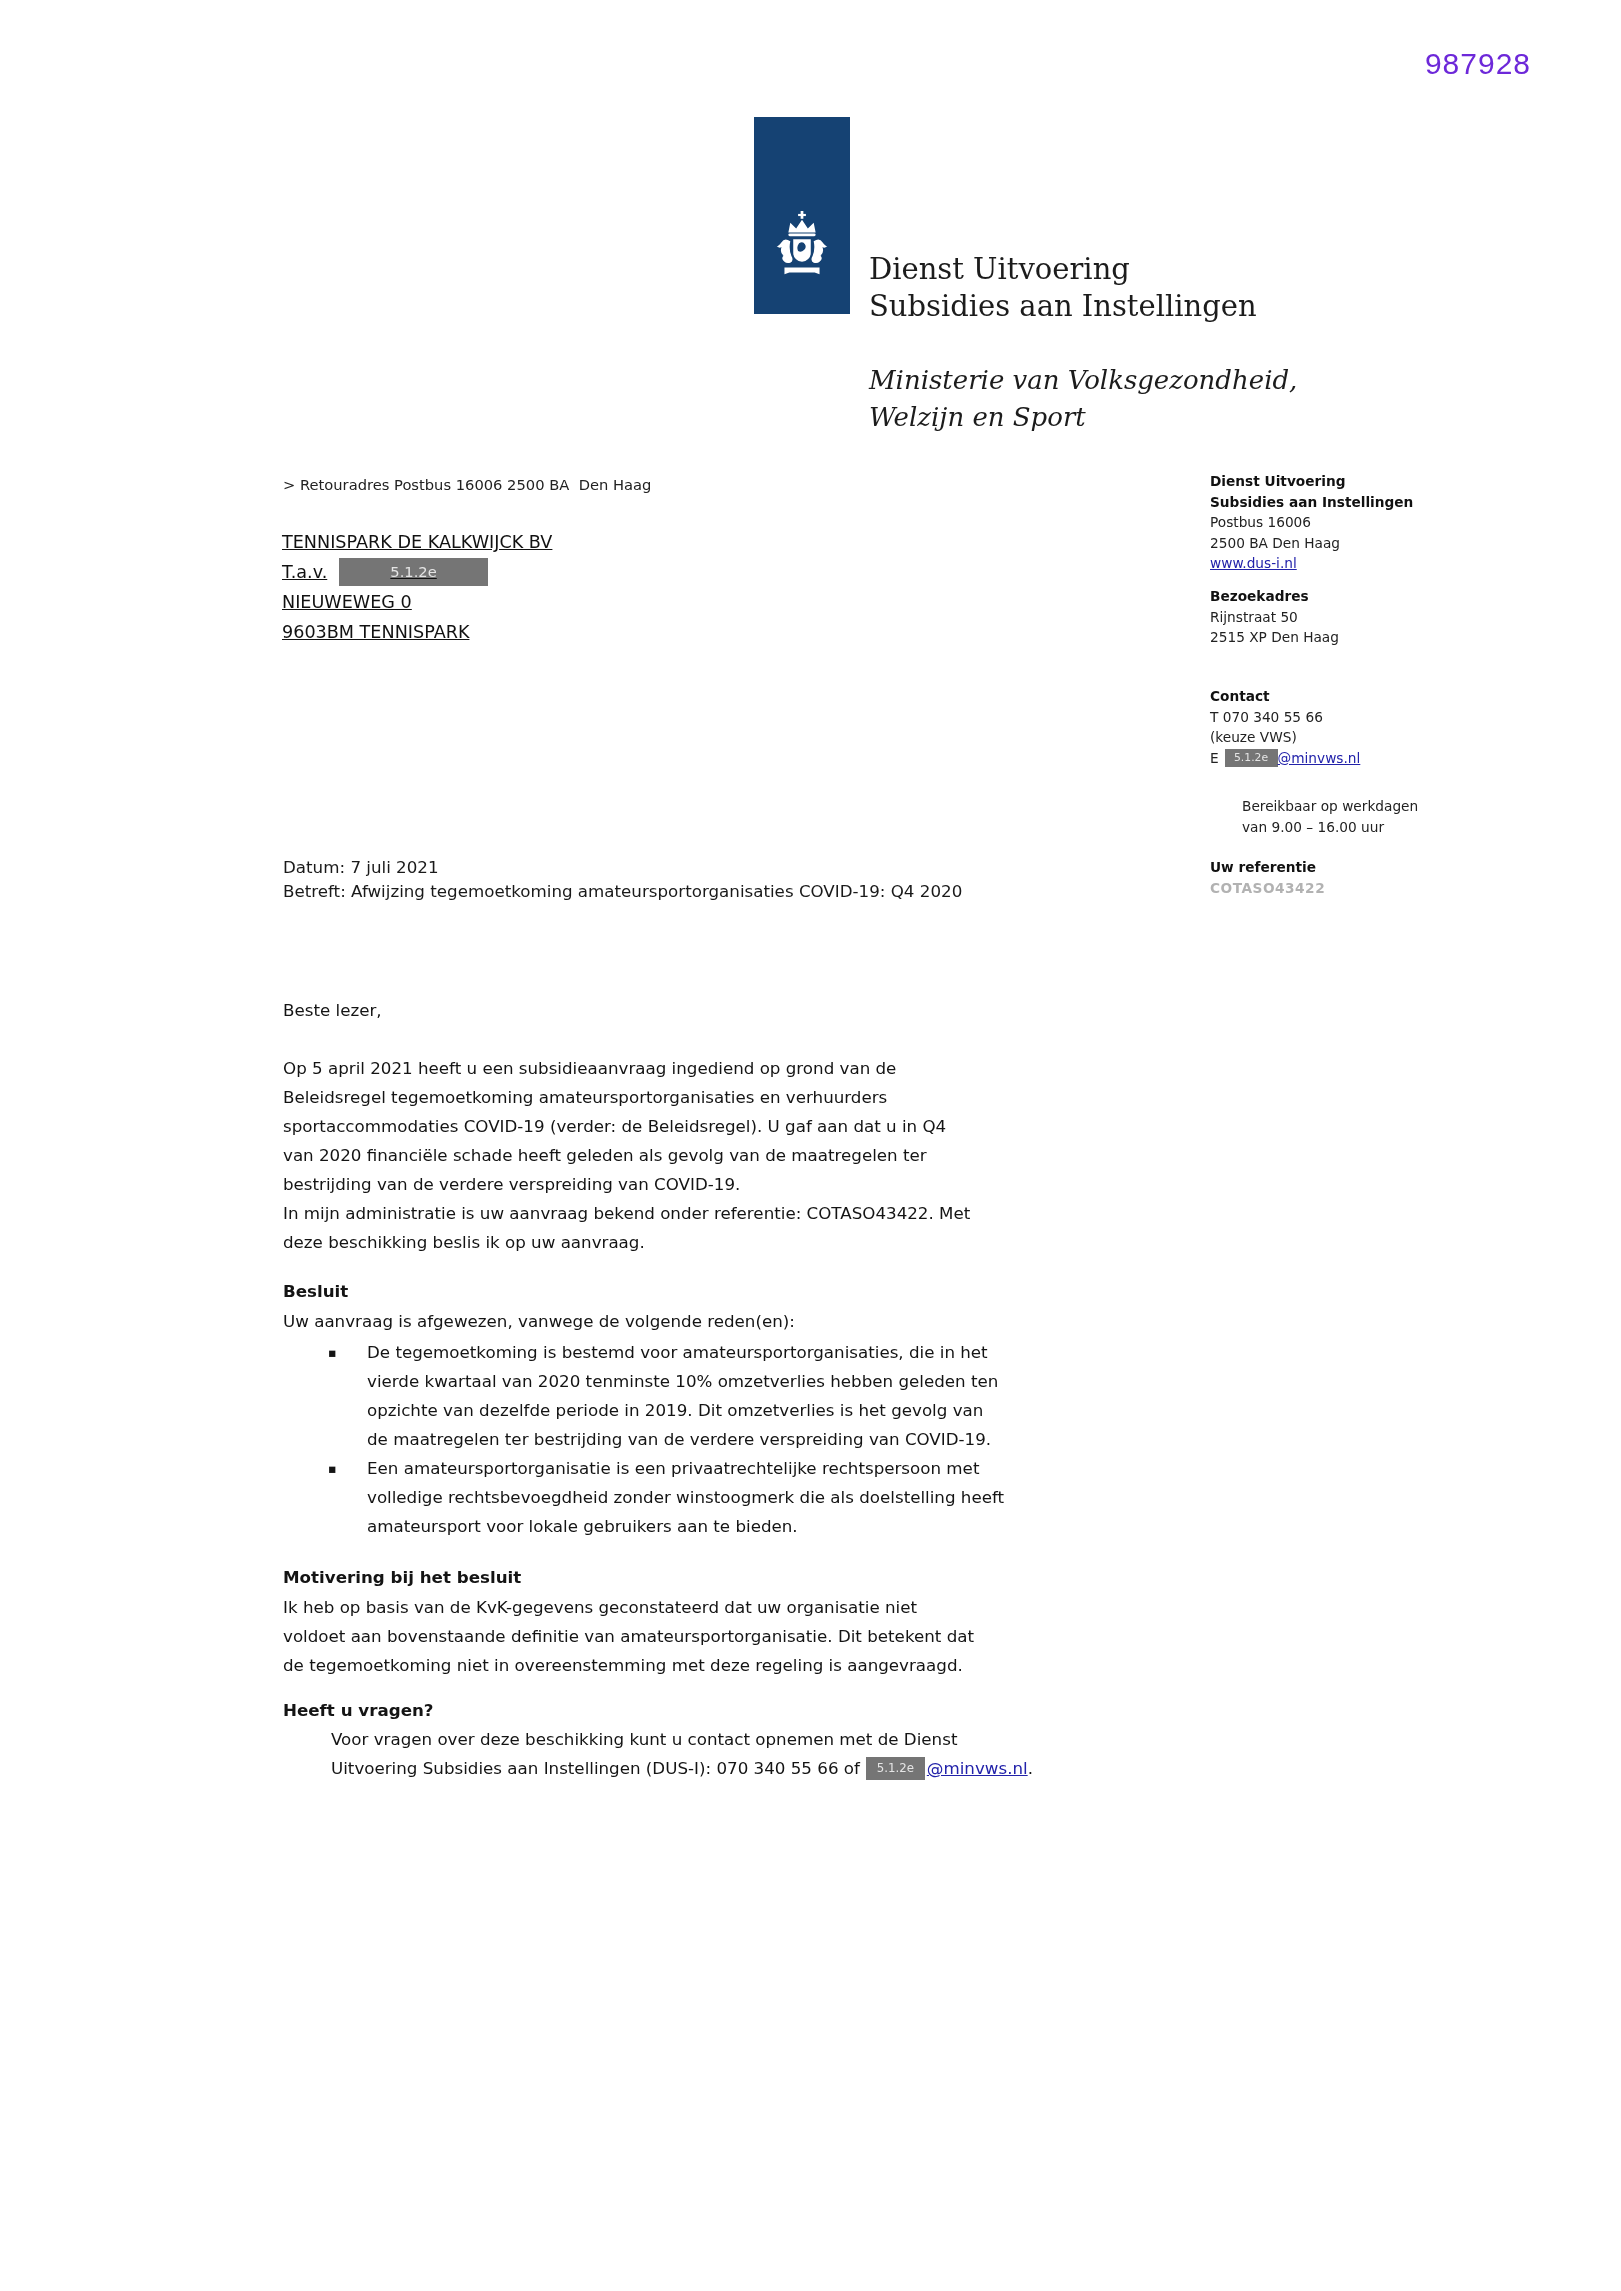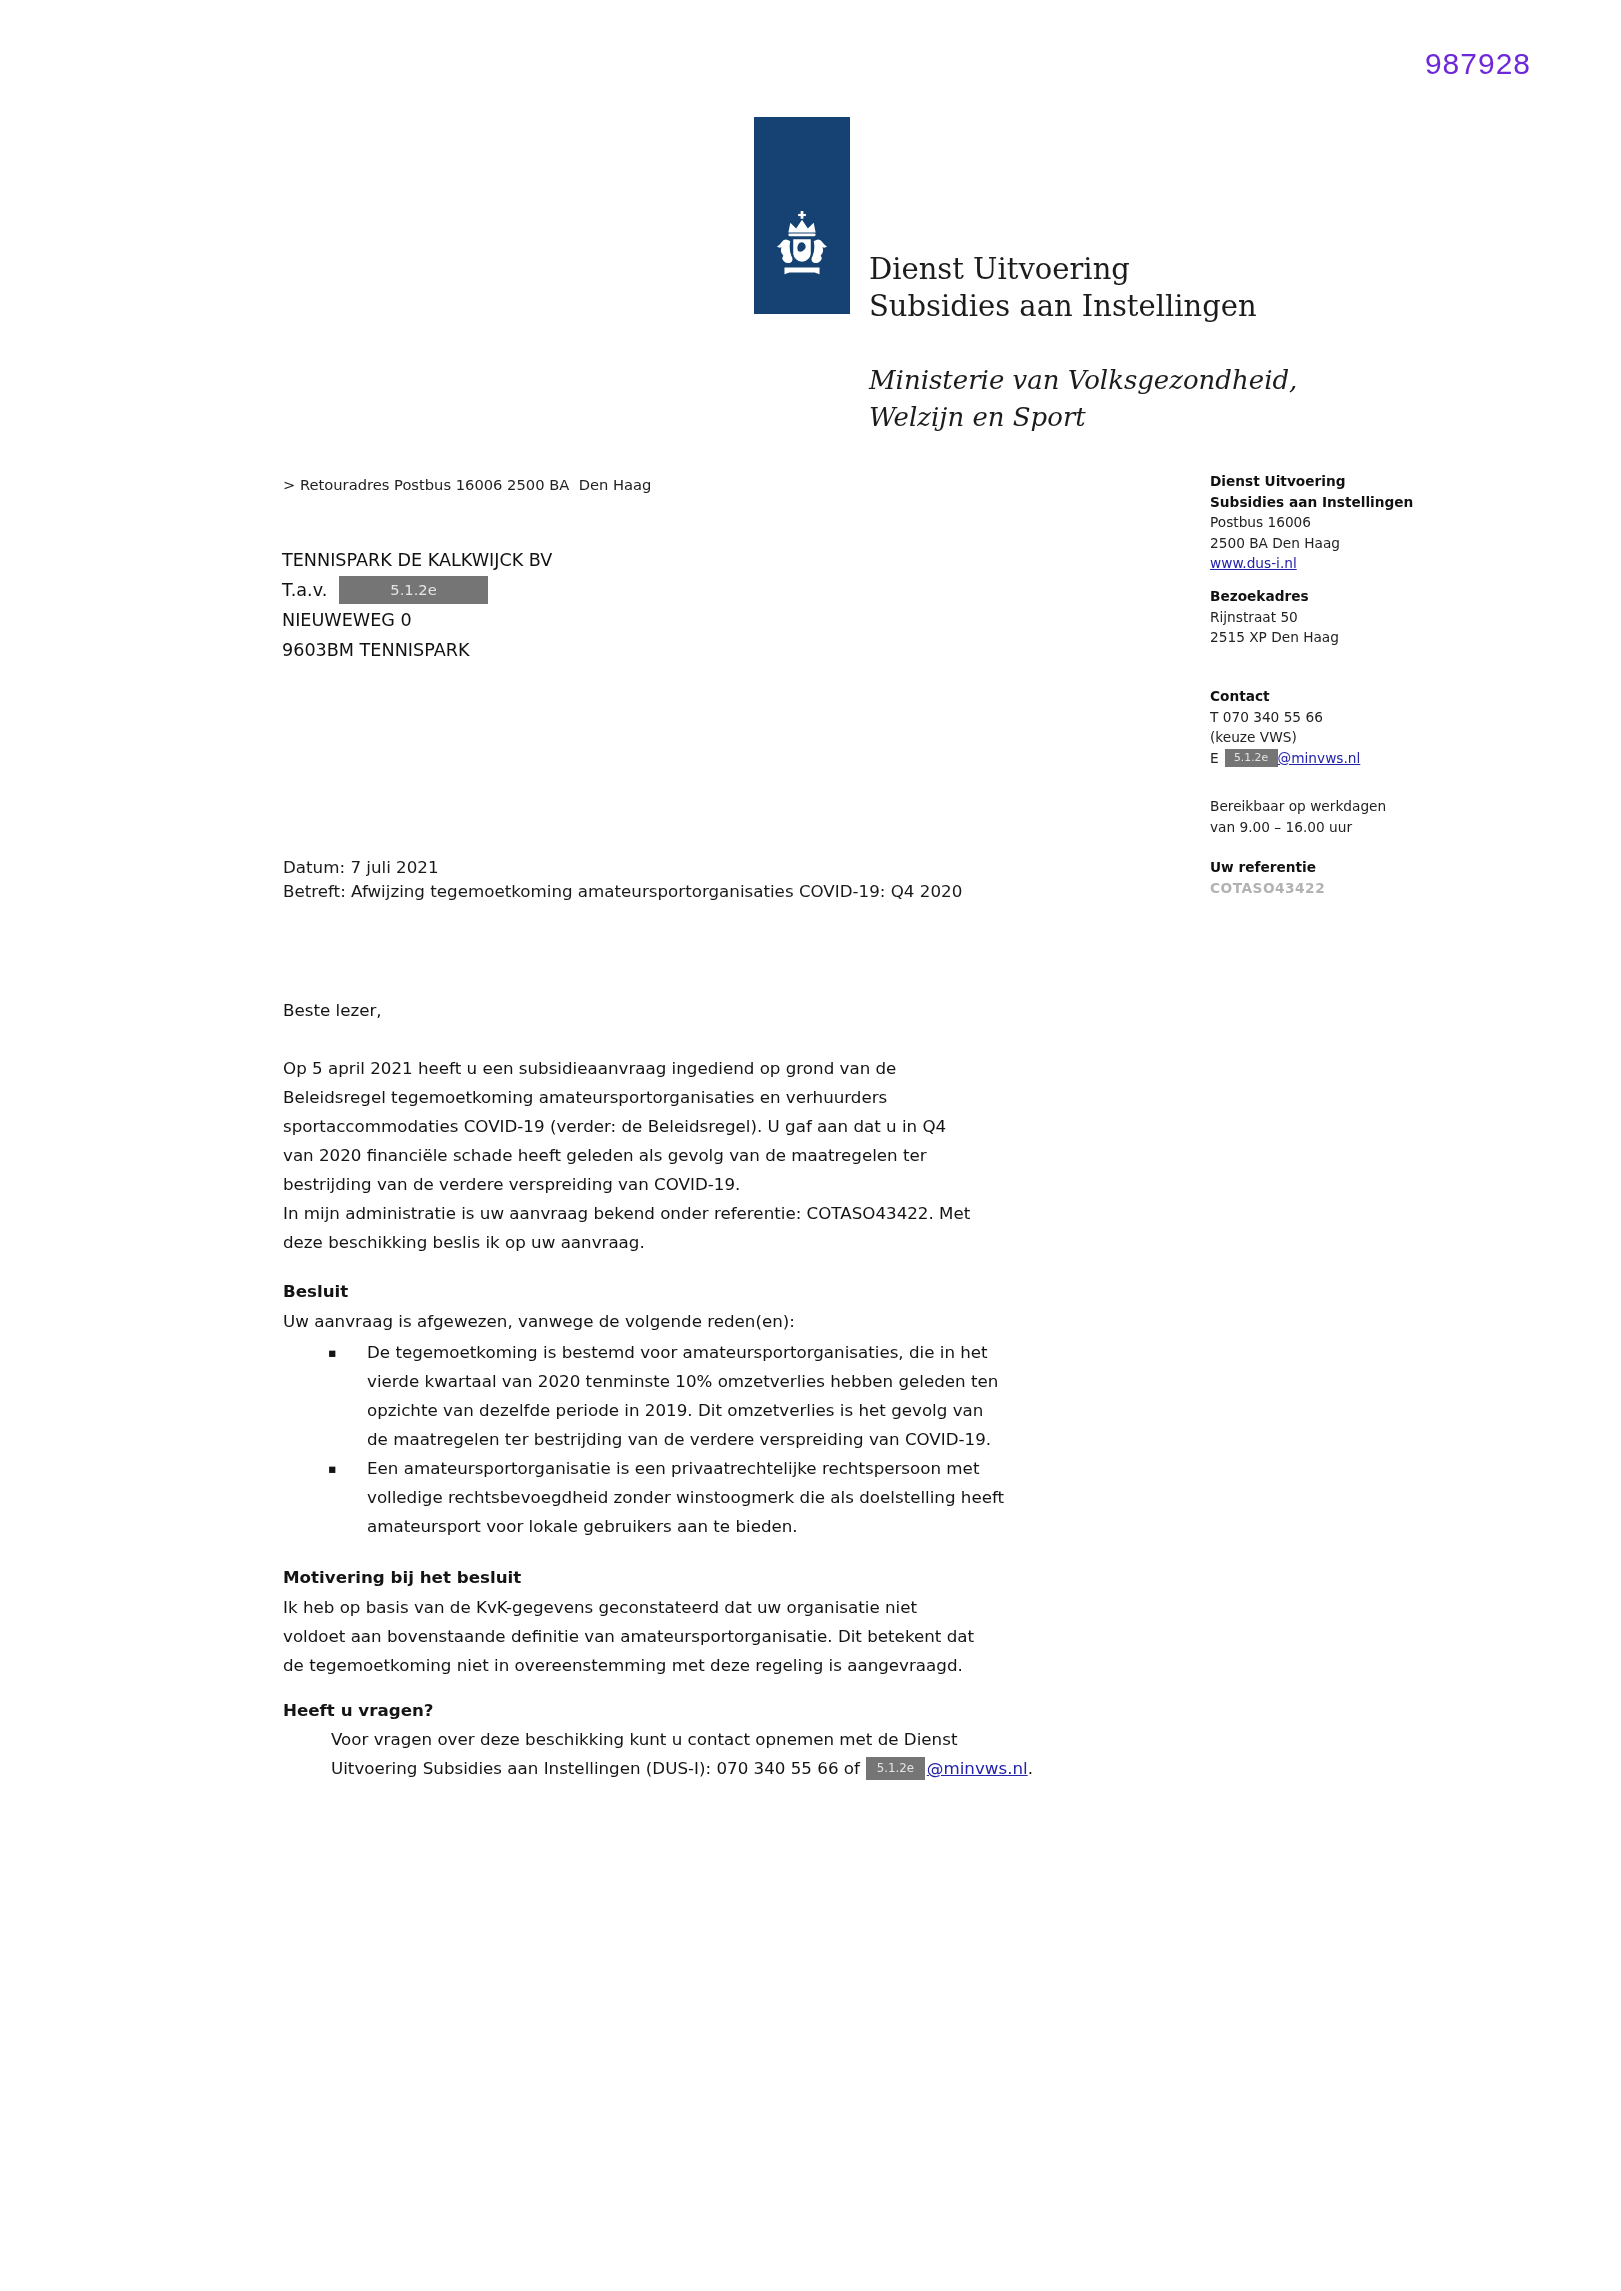--- a/index.html
+++ b/index.html
@@ -63,24 +63,25 @@
     position: absolute;
     left: 283px;
     top: 476px;
     font-size: 14.7px;
     white-space: pre;
     color: #222;
   }
   .recipient {
     position: absolute;
     left: 282px;
-    top: 545px;
+    top: 527px;
     font-size: 17.6px;
     line-height: 30px;
     color: #111;
+    text-decoration: underline;
   }
   .recipient .tav-row { display: flex; align-items: center; height: 30px; }
   .redaction {
     display: inline-flex;
     align-items: center;
     justify-content: center;
     background: #757575;
     color: #e5e5e5;
     font-size: 14.7px;
   }
@@ -96,21 +97,21 @@
     left: 1210px;
     width: 284px;
     font-size: 13.7px;
     line-height: 20.6px;
     color: #222;
   }
   .sidebar b { color: #111; }
   .sb-1 { top: 471px; }
   .sb-2 { top: 586px; }
   .sb-3 { top: 686px; }
-  .sb-4 { top: 796px; }
+  .sb-4 { top: 796px; margin-left: 32px; }
   .sb-5 { top: 857px; }
   .sidebar a, .doc-link {
     color: #2222aa;
     text-decoration: underline;
     cursor: pointer;
   }
   .sidebar .ref-value {
     color: #b2b2b2;
     font-weight: bold;
     letter-spacing: 0.5px;

